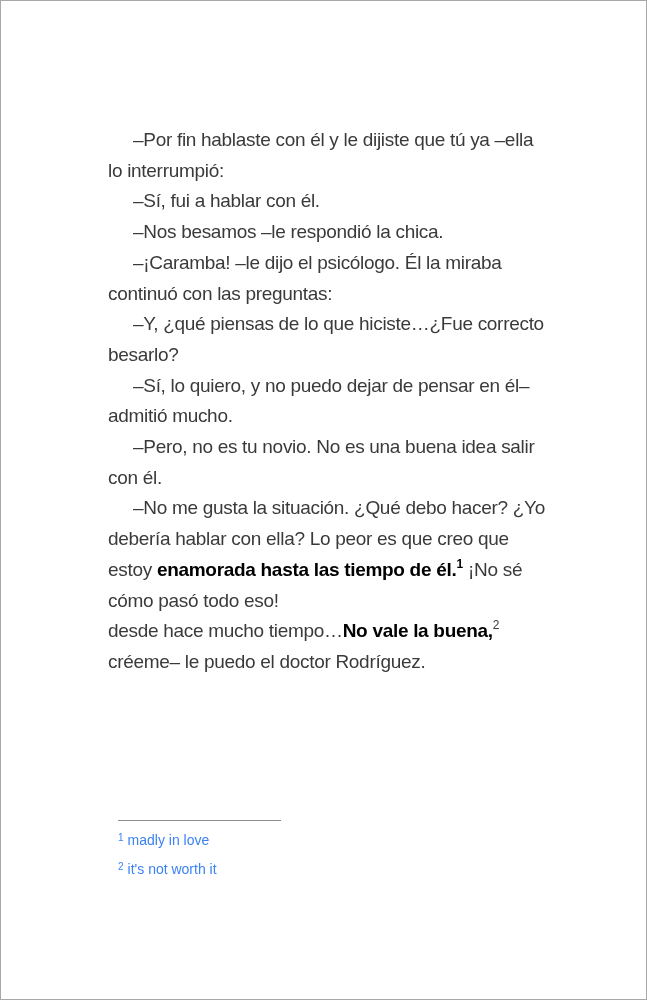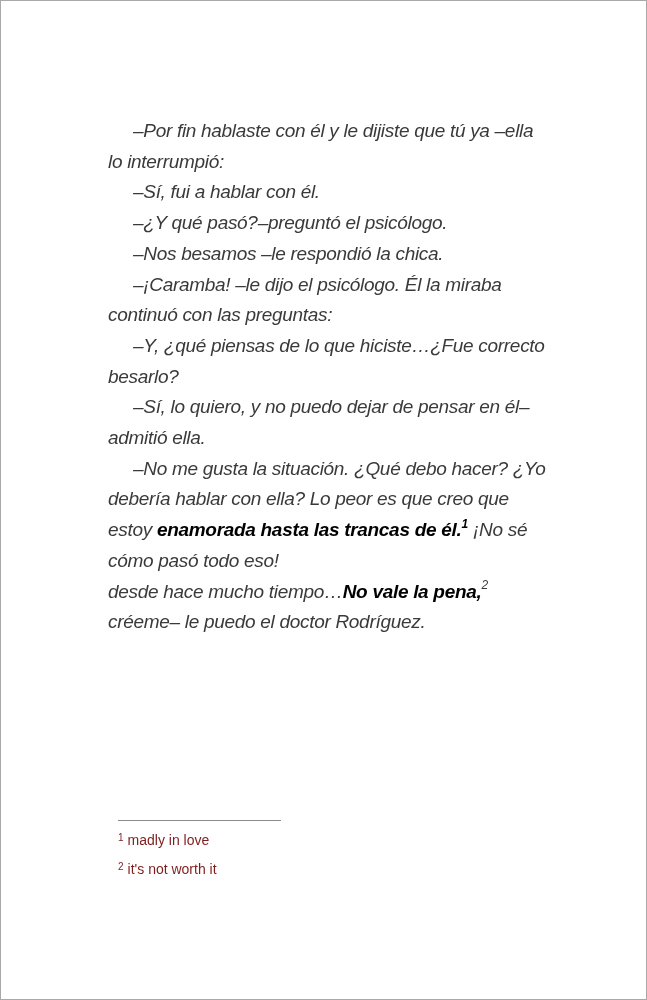--- a/index.html
+++ b/index.html
@@ -13,27 +13,26 @@
     height: 1000px;
     background: #ffffff;
     border: 1px solid #a8a8a8;
     box-sizing: border-box;
     overflow: hidden;
     font-family: "Liberation Sans", sans-serif;
   }
   .story {
     position: absolute;
     left: 107px;
-    top: 115px;
+    top: 124px;
     width: 460px;
     font-size: 19px;
     line-height: 30.7px;
     letter-spacing: -0.3px;
     color: #3a3a3a;
-    font-style: italic;
   }
   .para { margin: 0; }
   .line { white-space: nowrap; }
   .line.first { padding-left: 25px; }
   .bold {
     font-weight: 700;
     color: #000000;
   }
   sup.fnref {
     font-size: 12px;
@@ -50,21 +49,21 @@
     width: 163px;
     height: 1px;
     background: #8c8c8c;
   }
   .footnotes {
     position: absolute;
     left: 117px;
     top: 830px;
     font-size: 14px;
     line-height: 19px;
-    color: #7f1d1d;
+    color: #3b82f6;
   }
   .footnote { margin-bottom: 10px; white-space: nowrap; }
   .fn-marker {
     font-size: 10px;
     line-height: 0;
     position: relative;
     top: -4px;
     margin-right: 4px;
   }
 </style>
@@ -74,45 +73,46 @@
 <div class="page">
   <div class="story" id="story">
       <div class="para">
         <div class="line first"><span class="">–Por fin hablaste con él y le dijiste que tú ya –ella</span></div>
         <div class="line"><span class="">lo interrumpió:</span></div>
       </div>
       <div class="para">
         <div class="line first"><span class="">–Sí, fui a hablar con él.</span></div>
       </div>
       <div class="para">
-        <div class="line first"><span class="">–¿Y qué pasó?–preguntó el psicólogo.</span></div>
-      </div>
-      <div class="para">
         <div class="line first"><span class="">–Nos besamos –le respondió la chica.</span></div>
       </div>
       <div class="para">
         <div class="line first"><span class="">–¡Caramba! –le dijo el psicólogo. Él la miraba</span></div>
         <div class="line"><span class="">continuó con las preguntas:</span></div>
       </div>
       <div class="para">
         <div class="line first"><span class="">–Y, ¿qué piensas de lo que hiciste…¿Fue correcto</span></div>
         <div class="line"><span class="">besarlo?</span></div>
       </div>
       <div class="para">
         <div class="line first"><span class="">–Sí, lo quiero, y no puedo dejar de pensar en él–</span></div>
-        <div class="line"><span class="">admitió ella.</span></div>
+        <div class="line"><span class="">admitió mucho.</span></div>
+      </div>
+      <div class="para">
+        <div class="line first"><span class="">–Pero, no es tu novio. No es una buena idea salir</span></div>
+        <div class="line"><span class="">con él.</span></div>
       </div>
       <div class="para">
         <div class="line first"><span class="">–No me gusta la situación. ¿Qué debo hacer? ¿Yo</span></div>
         <div class="line"><span class="">debería hablar con ella? Lo peor es que creo que</span></div>
-        <div class="line"><span class="">estoy </span><span class="bold">enamorada hasta las trancas de él.</span><sup class="fnref bold">1</sup><span class=""> ¡No sé</span></div>
+        <div class="line"><span class="">estoy </span><span class="bold">enamorada hasta las tiempo de él.</span><sup class="fnref bold">1</sup><span class=""> ¡No sé</span></div>
         <div class="line"><span class="">cómo pasó todo eso!</span></div>
       </div>
       <div class="para">
-        <div class="line"><span class="">desde hace mucho tiempo…</span><span class="bold">No vale la pena,</span><sup class="fnref">2</sup></div>
+        <div class="line"><span class="">desde hace mucho tiempo…</span><span class="bold">No vale la buena,</span><sup class="fnref">2</sup></div>
         <div class="line"><span class="">créeme– le puedo el doctor Rodríguez.</span></div>
       </div>
     </div>
   <div class="fn-divider"></div>
   <div class="footnotes" id="footnotes">
       <div class="footnote"><span class="fn-marker">1</span><span>madly in love</span></div>
       <div class="footnote"><span class="fn-marker">2</span><span>it's not worth it</span></div>
     </div>
 </div>
 

